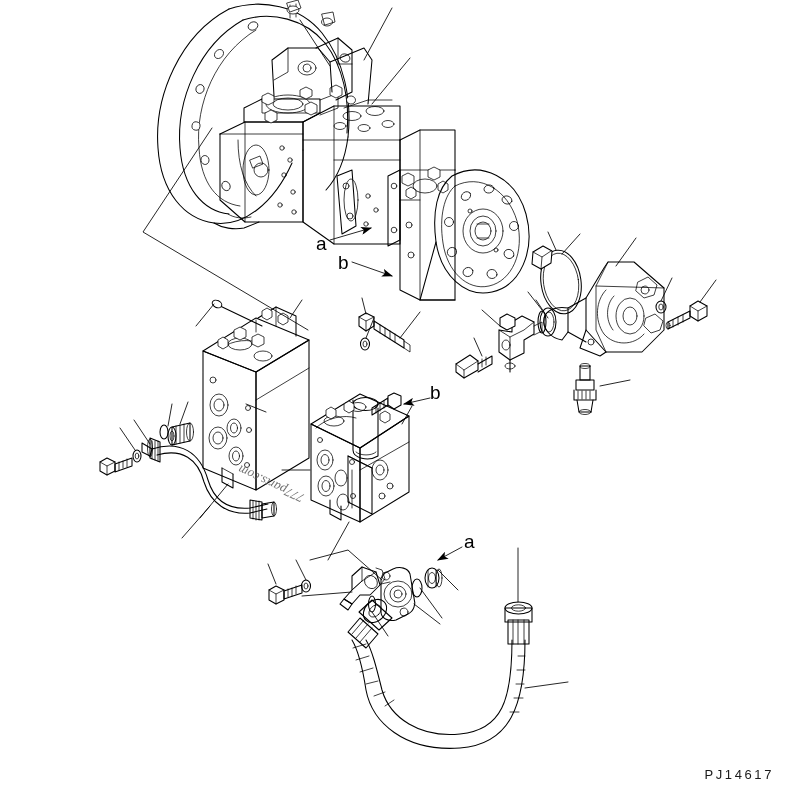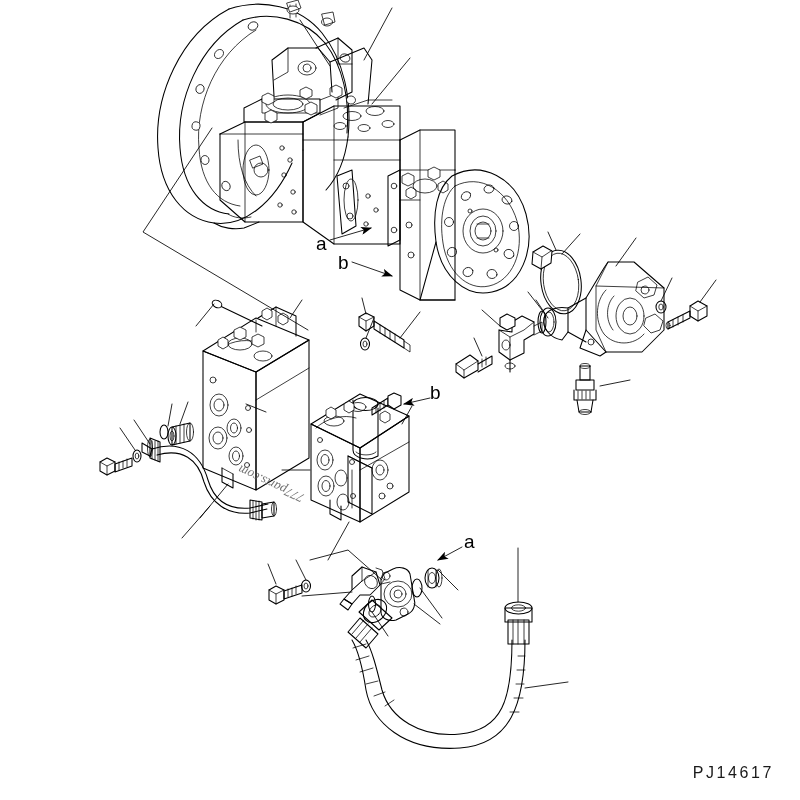--- a/index.html
+++ b/index.html
@@ -30,21 +30,21 @@
     font-size: 19px;
     color: #000000;
     line-height: 1;
     letter-spacing: 0px;
   }
   #part-number {
     position: absolute;
     right: 26px;
     bottom: 18px;
     font-family: "Liberation Sans", sans-serif;
-    font-size: 16px;
+    font-size: 13px;
     letter-spacing: 2.6px;
     color: #1a1a1a;
     white-space: nowrap;
   }
   #watermark {
     position: absolute;
     left: 300px;
     top: 506px;
     font-family: "Liberation Serif", serif;
     font-size: 13px;

